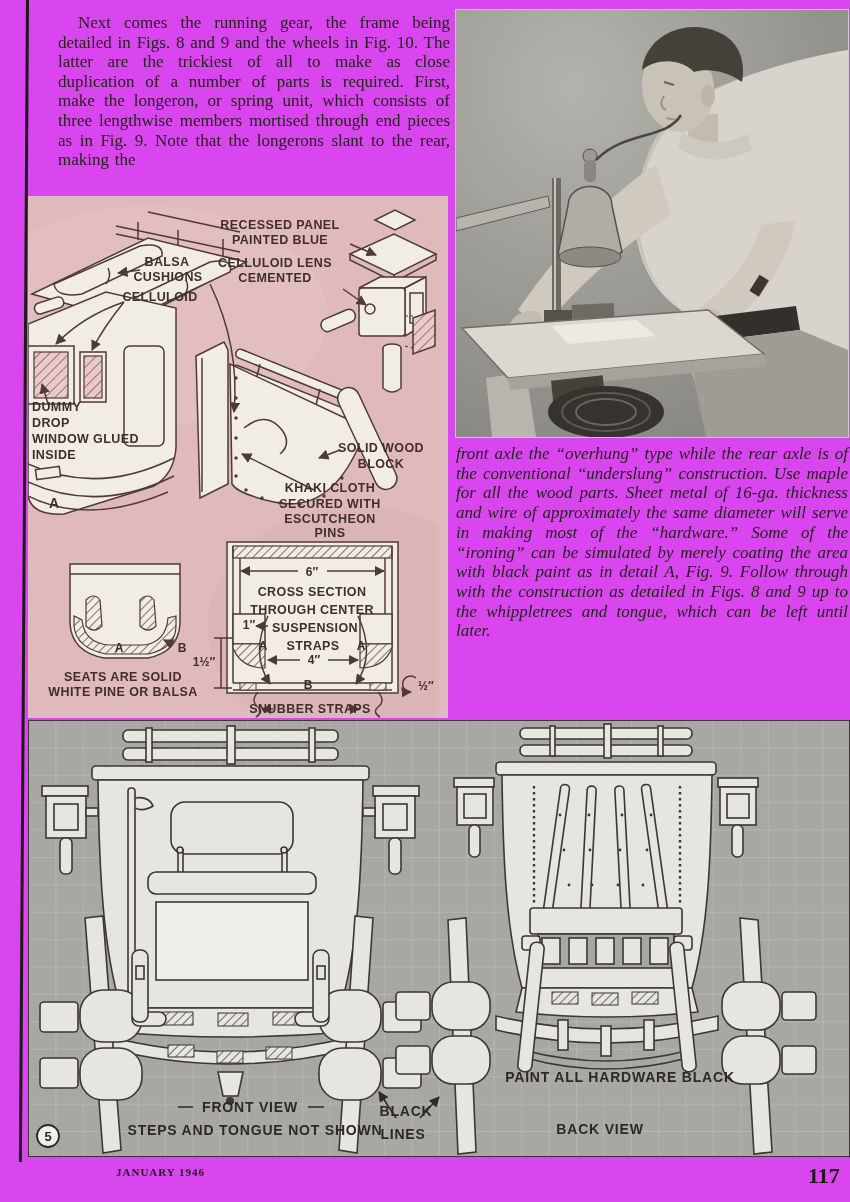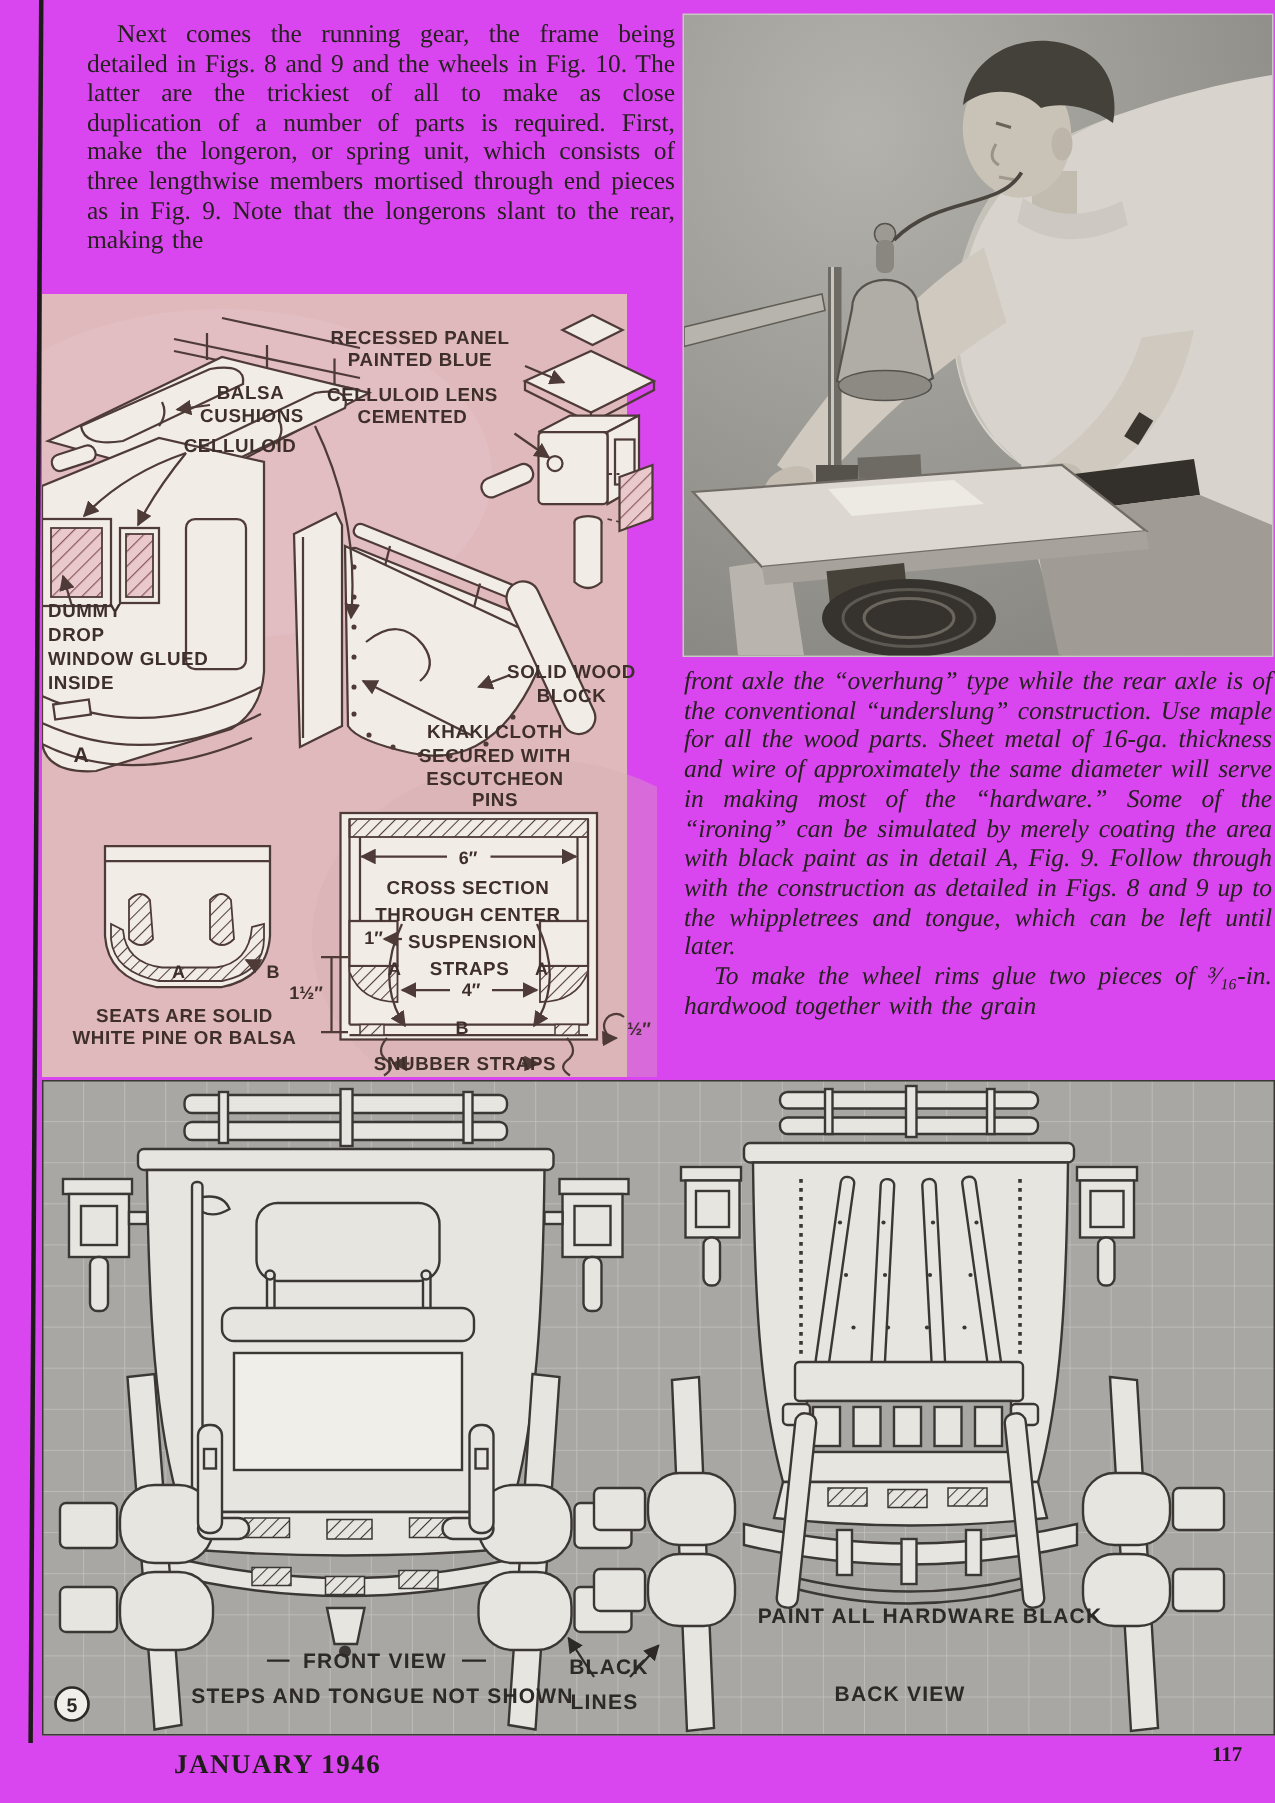--- a/index.html
+++ b/index.html
@@ -20,34 +20,34 @@
   .col-right{position:absolute;left:456px;top:444px;width:392px;font-style:italic;}
   .col-right p{
     margin:0;font-size:17px;line-height:19.7px;text-align:justify;word-spacing:1.5px;
   }
   .col-right p.indent{text-indent:20px;}
   .photo{
     position:absolute;left:456px;top:10px;width:392px;height:427px;
     background:#95938e;box-shadow:0 0 0 1px #c9c7c1;
   }
   .pink-panel{
-    position:absolute;left:28px;top:196px;width:390px;height:522px;
+    position:absolute;left:28px;top:196px;width:420px;height:522px;
     background:#dfb9bc;
   }
   .fig5{
     position:absolute;left:28px;top:720px;width:822px;height:437px;
     background:#a8a7a3;
   }
   .footer-date{
     position:absolute;left:116px;top:1166px;
-    font-weight:bold;font-size:18px;letter-spacing:1px;color:#1f1d1a;
+    font-weight:bold;font-size:11px;letter-spacing:1px;color:#1f1d1a;
   }
   .footer-page{
     position:absolute;left:808px;top:1163px;
-    font-weight:bold;font-size:14px;color:#1f1d1a;
+    font-weight:bold;font-size:22px;color:#1f1d1a;
   }
   
   .plbl{font:700 12.5px "Liberation Sans","DejaVu Sans",sans-serif;fill:#3f2f2b;letter-spacing:.4px;}
   .pdim{font:700 12px "Liberation Sans","DejaVu Sans",sans-serif;fill:#3f2f2b;}
   .pbig{font:700 14px "Liberation Sans","DejaVu Sans",sans-serif;fill:#3f2f2b;}
   .flbl{font:700 14px "Liberation Sans","DejaVu Sans",sans-serif;fill:#2c2926;letter-spacing:.8px;}
   .fnum{font:700 13px "Liberation Sans","DejaVu Sans",sans-serif;fill:#2c2926;}
   .pline{stroke:#4e3b37;stroke-width:1.5;fill:none;}
   .pfill{stroke:#4e3b37;stroke-width:1.5;fill:#f2ece7;}
   .ffill{stroke:#3b3734;stroke-width:1.6;fill:#e7e5df;}
@@ -278,21 +278,20 @@
         <text class="pdim" x="286" y="468">4″</text>
         <text class="pdim" x="280" y="493">B</text>
         <text class="pdim" x="398" y="494">½″</text>
         <text class="plbl" x="282" y="517">SNUBBER STRAPS</text>
       </g>
     </svg>
   </div>
 
   <div class="col-right">
     <p>front axle the “overhung” type while the rear axle is of the conventional “underslung” construction. Use maple for all the wood parts. Sheet metal of 16-ga. thickness and wire of approximately the same diameter will serve in making most of the “hardware.” Some of the “ironing” can be simulated by merely coating the area with black paint as in detail A, Fig. 9. Follow through with the construction as detailed in Figs. 8 and 9 up to the whippletrees and tongue, which can be left until later.</p>
-    <p class="indent">To make the wheel rims glue two pieces of ³⁄₁₆-in. hardwood together with the grain</p>
   </div>
 
   <div class="fig5">
     <svg width="822" height="437" viewBox="0 0 822 437">
       <defs>
         <pattern id="gridB" width="27.4" height="27.4" patternUnits="userSpaceOnUse">
           <path d="M27.4,0 L0,0 0,27.4" fill="none" stroke="#c3c2be" stroke-width="1"></path>
         </pattern>
         <pattern id="hatchB" width="6" height="6" patternUnits="userSpaceOnUse" patternTransform="rotate(45)">
           <rect width="6" height="6" fill="#e7e5df"></rect>

